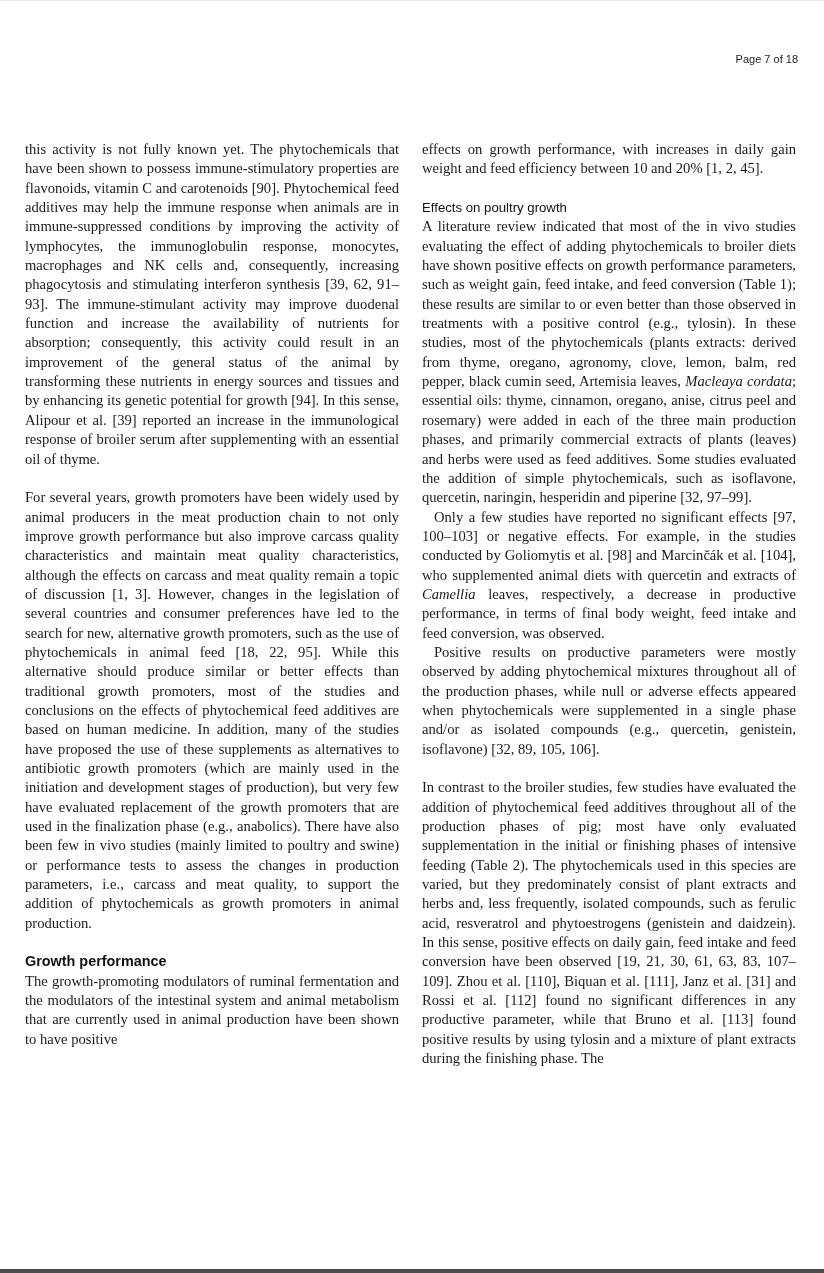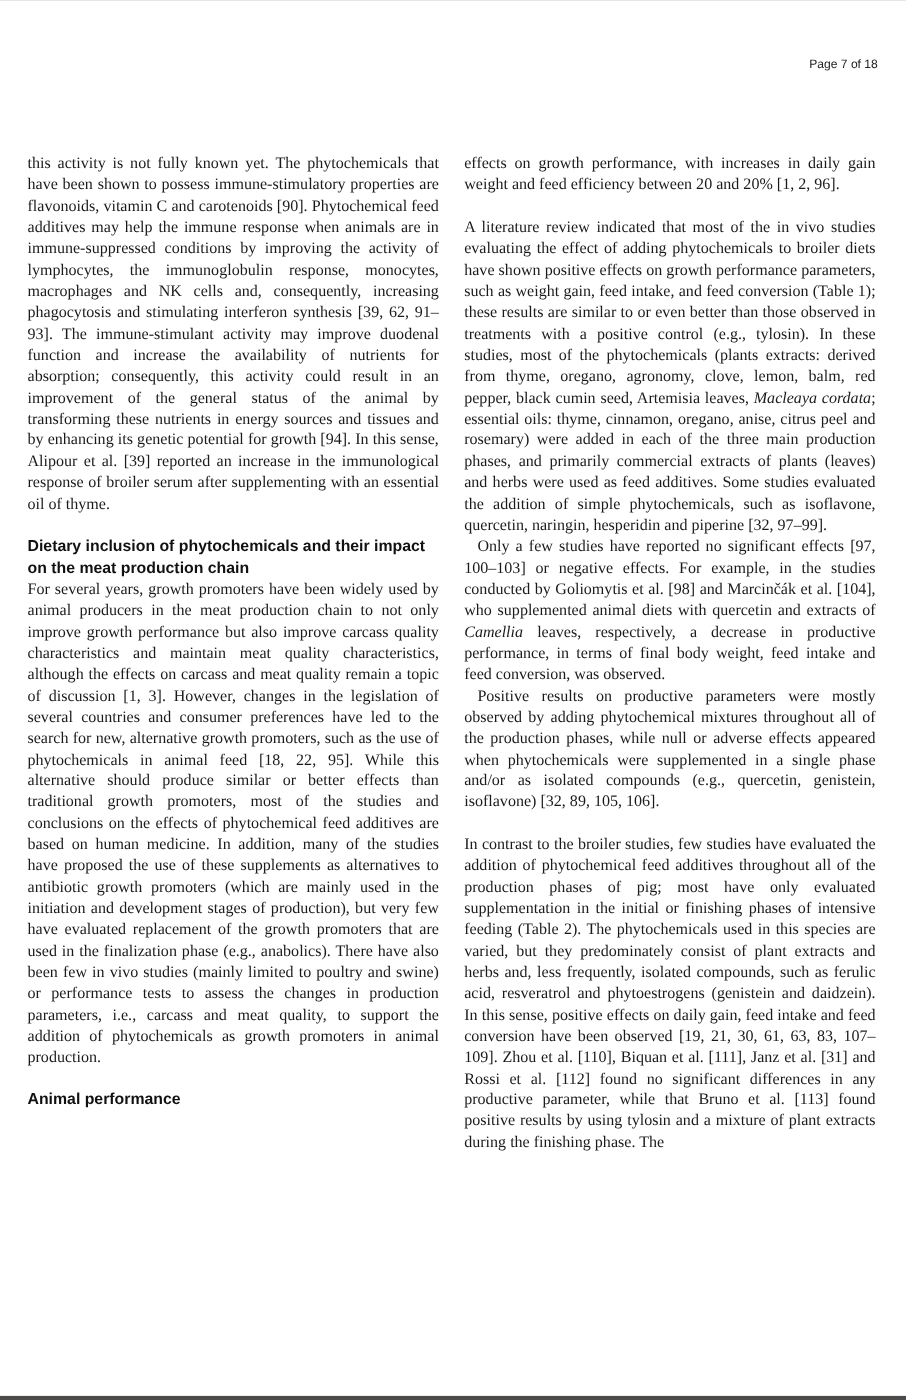--- a/index.html
+++ b/index.html
@@ -32,29 +32,30 @@
 
 <div class="topline"></div>
 
 <div class="header">
   <span class="right">Page 7 of 18</span>
 </div>
 
 <div class="col left">
   <p>this activity is not fully known yet. The phytochemicals that have been shown to possess immune-stimulatory properties are flavonoids, vitamin C and carotenoids [90]. Phytochemical feed additives may help the immune response when animals are in immune-suppressed conditions by improving the activity of lymphocytes, the immunoglobulin response, monocytes, macrophages and NK cells and, consequently, increasing phagocytosis and stimulating interferon synthesis [39, 62, 91–93]. The immune-stimulant activity may improve duodenal function and increase the availability of nutrients for absorption; consequently, this activity could result in an improvement of the general status of the animal by transforming these nutrients in energy sources and tissues and by enhancing its genetic potential for growth [94]. In this sense, Alipour et al. [39] reported an increase in the immunological response of broiler serum after supplementing with an essential oil of thyme.</p>
   <div class="gap"></div>
-  <h2>Dietary inclusion of phytochemicals and their impact on the meat production chain</h2>
   <p>For several years, growth promoters have been widely used by animal producers in the meat production chain to not only improve growth performance but also improve carcass quality characteristics and maintain meat quality characteristics, although the effects on carcass and meat quality remain a topic of discussion [1, 3]. However, changes in the legislation of several countries and consumer preferences have led to the search for new, alternative growth promoters, such as the use of phytochemicals in animal feed [18, 22, 95]. While this alternative should produce similar or better effects than traditional growth promoters, most of the studies and conclusions on the effects of phytochemical feed additives are based on human medicine. In addition, many of the studies have proposed the use of these supplements as alternatives to antibiotic growth promoters (which are mainly used in the initiation and development stages of production), but very few have evaluated replacement of the growth promoters that are used in the finalization phase (e.g., anabolics). There have also been few in vivo studies (mainly limited to poultry and swine) or performance tests to assess the changes in production parameters, i.e., carcass and meat quality, to support the addition of phytochemicals as growth promoters in animal production.</p>
   <div class="gap"></div>
-  <h2>Animal performance</h2>
+  <h2>Growth performance</h2>
+  <p>The growth-promoting modulators of ruminal fermentation and the modulators of the intestinal system and animal metabolism that are currently used in animal production have been shown to have positive</p>
 </div>
 
 <div class="col right">
-  <p>effects on growth performance, with increases in daily gain weight and feed efficiency between 20 and 20% [1, 2, 96].</p>
+  <p>effects on growth performance, with increases in daily gain weight and feed efficiency between 10 and 20% [1, 2, 45].</p>
   <div class="gap"></div>
+  <h3>Effects on poultry growth</h3>
   <p><span>A literature review indicated that most of the in vivo studies evaluating the effect of adding phytochemicals to broiler diets have shown positive effects on growth performance parameters, such as weight gain, feed intake, and feed conversion (Table 1); these results are similar to or even better than those observed in treatments with a positive control (e.g., tylosin). In these studies, most of the phytochemicals (plants extracts: derived from thyme, oregano, agronomy, clove, lemon, balm, red pepper, black cumin seed, Artemisia leaves, </span><em>Macleaya cordata</em><span>; essential oils: thyme, cinnamon, oregano, anise, citrus peel and rosemary) were added in each of the three main production phases, and primarily commercial extracts of plants (leaves) and herbs were used as feed additives. Some studies evaluated the addition of simple phytochemicals, such as isoflavone, quercetin, naringin, hesperidin and piperine [32, 97–99].</span></p>
   <p class="indent"><span>Only a few studies have reported no significant effects [97, 100–103] or negative effects. For example, in the studies conducted by Goliomytis et al. [98] and Marcinčák et al. [104], who supplemented animal diets with quercetin and extracts of </span><em>Camellia</em><span> leaves, respectively, a decrease in productive performance, in terms of final body weight, feed intake and feed conversion, was observed.</span></p>
   <p class="indent">Positive results on productive parameters were mostly observed by adding phytochemical mixtures throughout all of the production phases, while null or adverse effects appeared when phytochemicals were supplemented in a single phase and/or as isolated compounds (e.g., quercetin, genistein, isoflavone) [32, 89, 105, 106].</p>
   <div class="gap"></div>
   <p>In contrast to the broiler studies, few studies have evaluated the addition of phytochemical feed additives throughout all of the production phases of pig; most have only evaluated supplementation in the initial or finishing phases of intensive feeding (Table 2). The phytochemicals used in this species are varied, but they predominately consist of plant extracts and herbs and, less frequently, isolated compounds, such as ferulic acid, resveratrol and phytoestrogens (genistein and daidzein). In this sense, positive effects on daily gain, feed intake and feed conversion have been observed [19, 21, 30, 61, 63, 83, 107–109]. Zhou et al. [110], Biquan et al. [111], Janz et al. [31] and Rossi et al. [112] found no significant differences in any productive parameter, while that Bruno et al. [113] found positive results by using tylosin and a mixture of plant extracts during the finishing phase. The</p>
 </div>
 
 <div class="bottombar"></div>
 
 </body></html>

